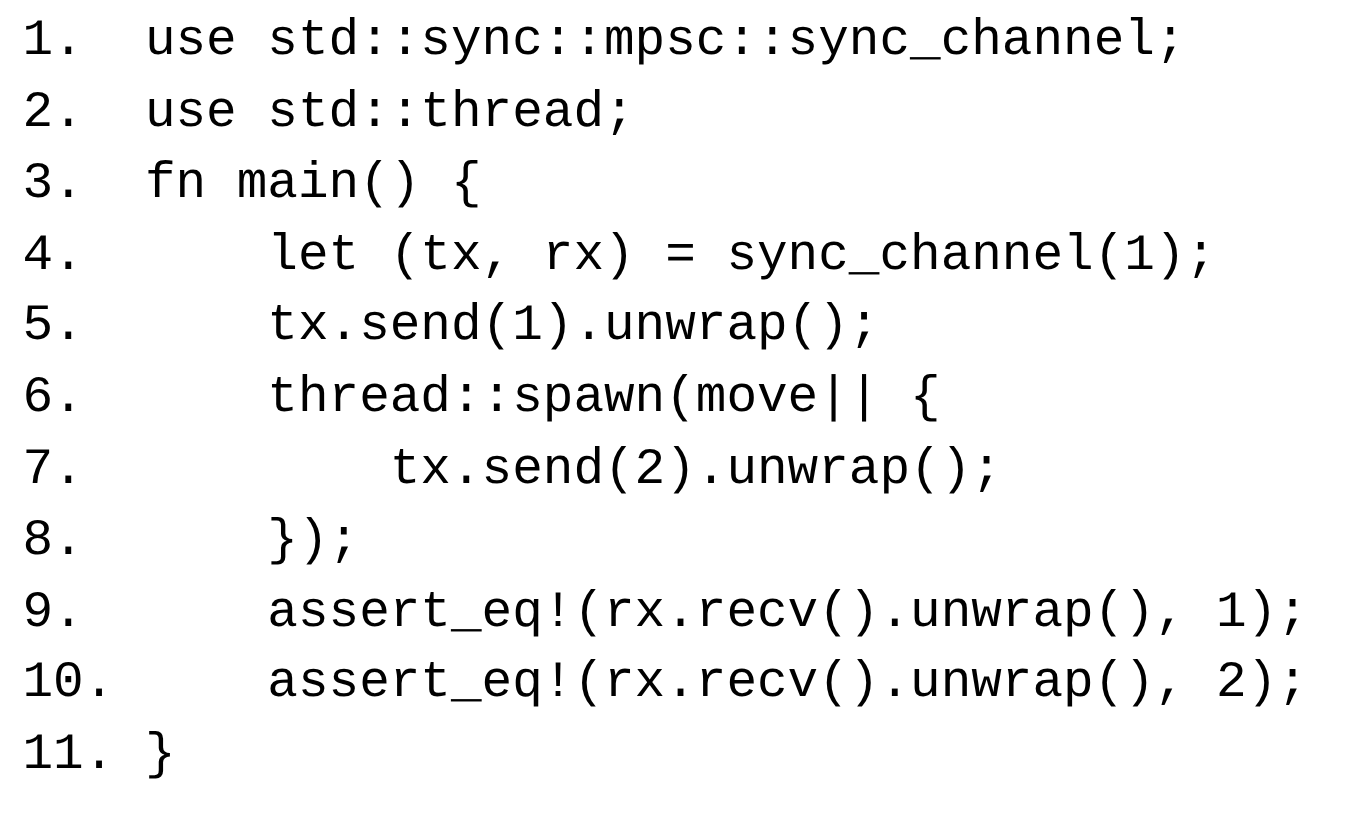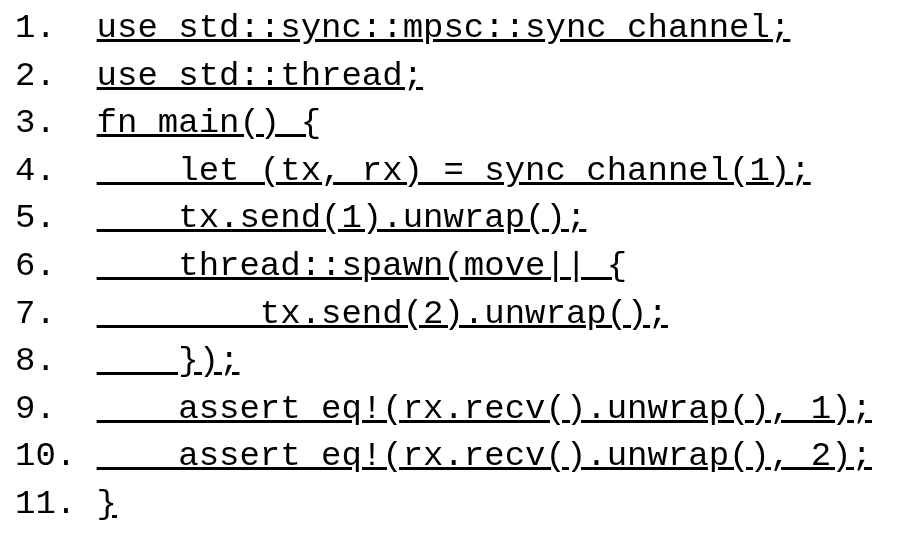--- a/index.html
+++ b/index.html
@@ -17,21 +17,20 @@
     padding: 5px 0 0 15px;
     font-family: "Liberation Mono", "DejaVu Sans Mono", monospace;
     font-size: 34px;
     line-height: 47.6px;
     font-weight: 400;
     color: #000000;
     white-space: pre;
   }
   .line {
     height: 47.6px;
-    text-decoration: underline;
   }
   .num {
     display: inline-block;
     width: 4ch;
     text-align: left;
   }
 </style>
 </head>
 <body>
 

